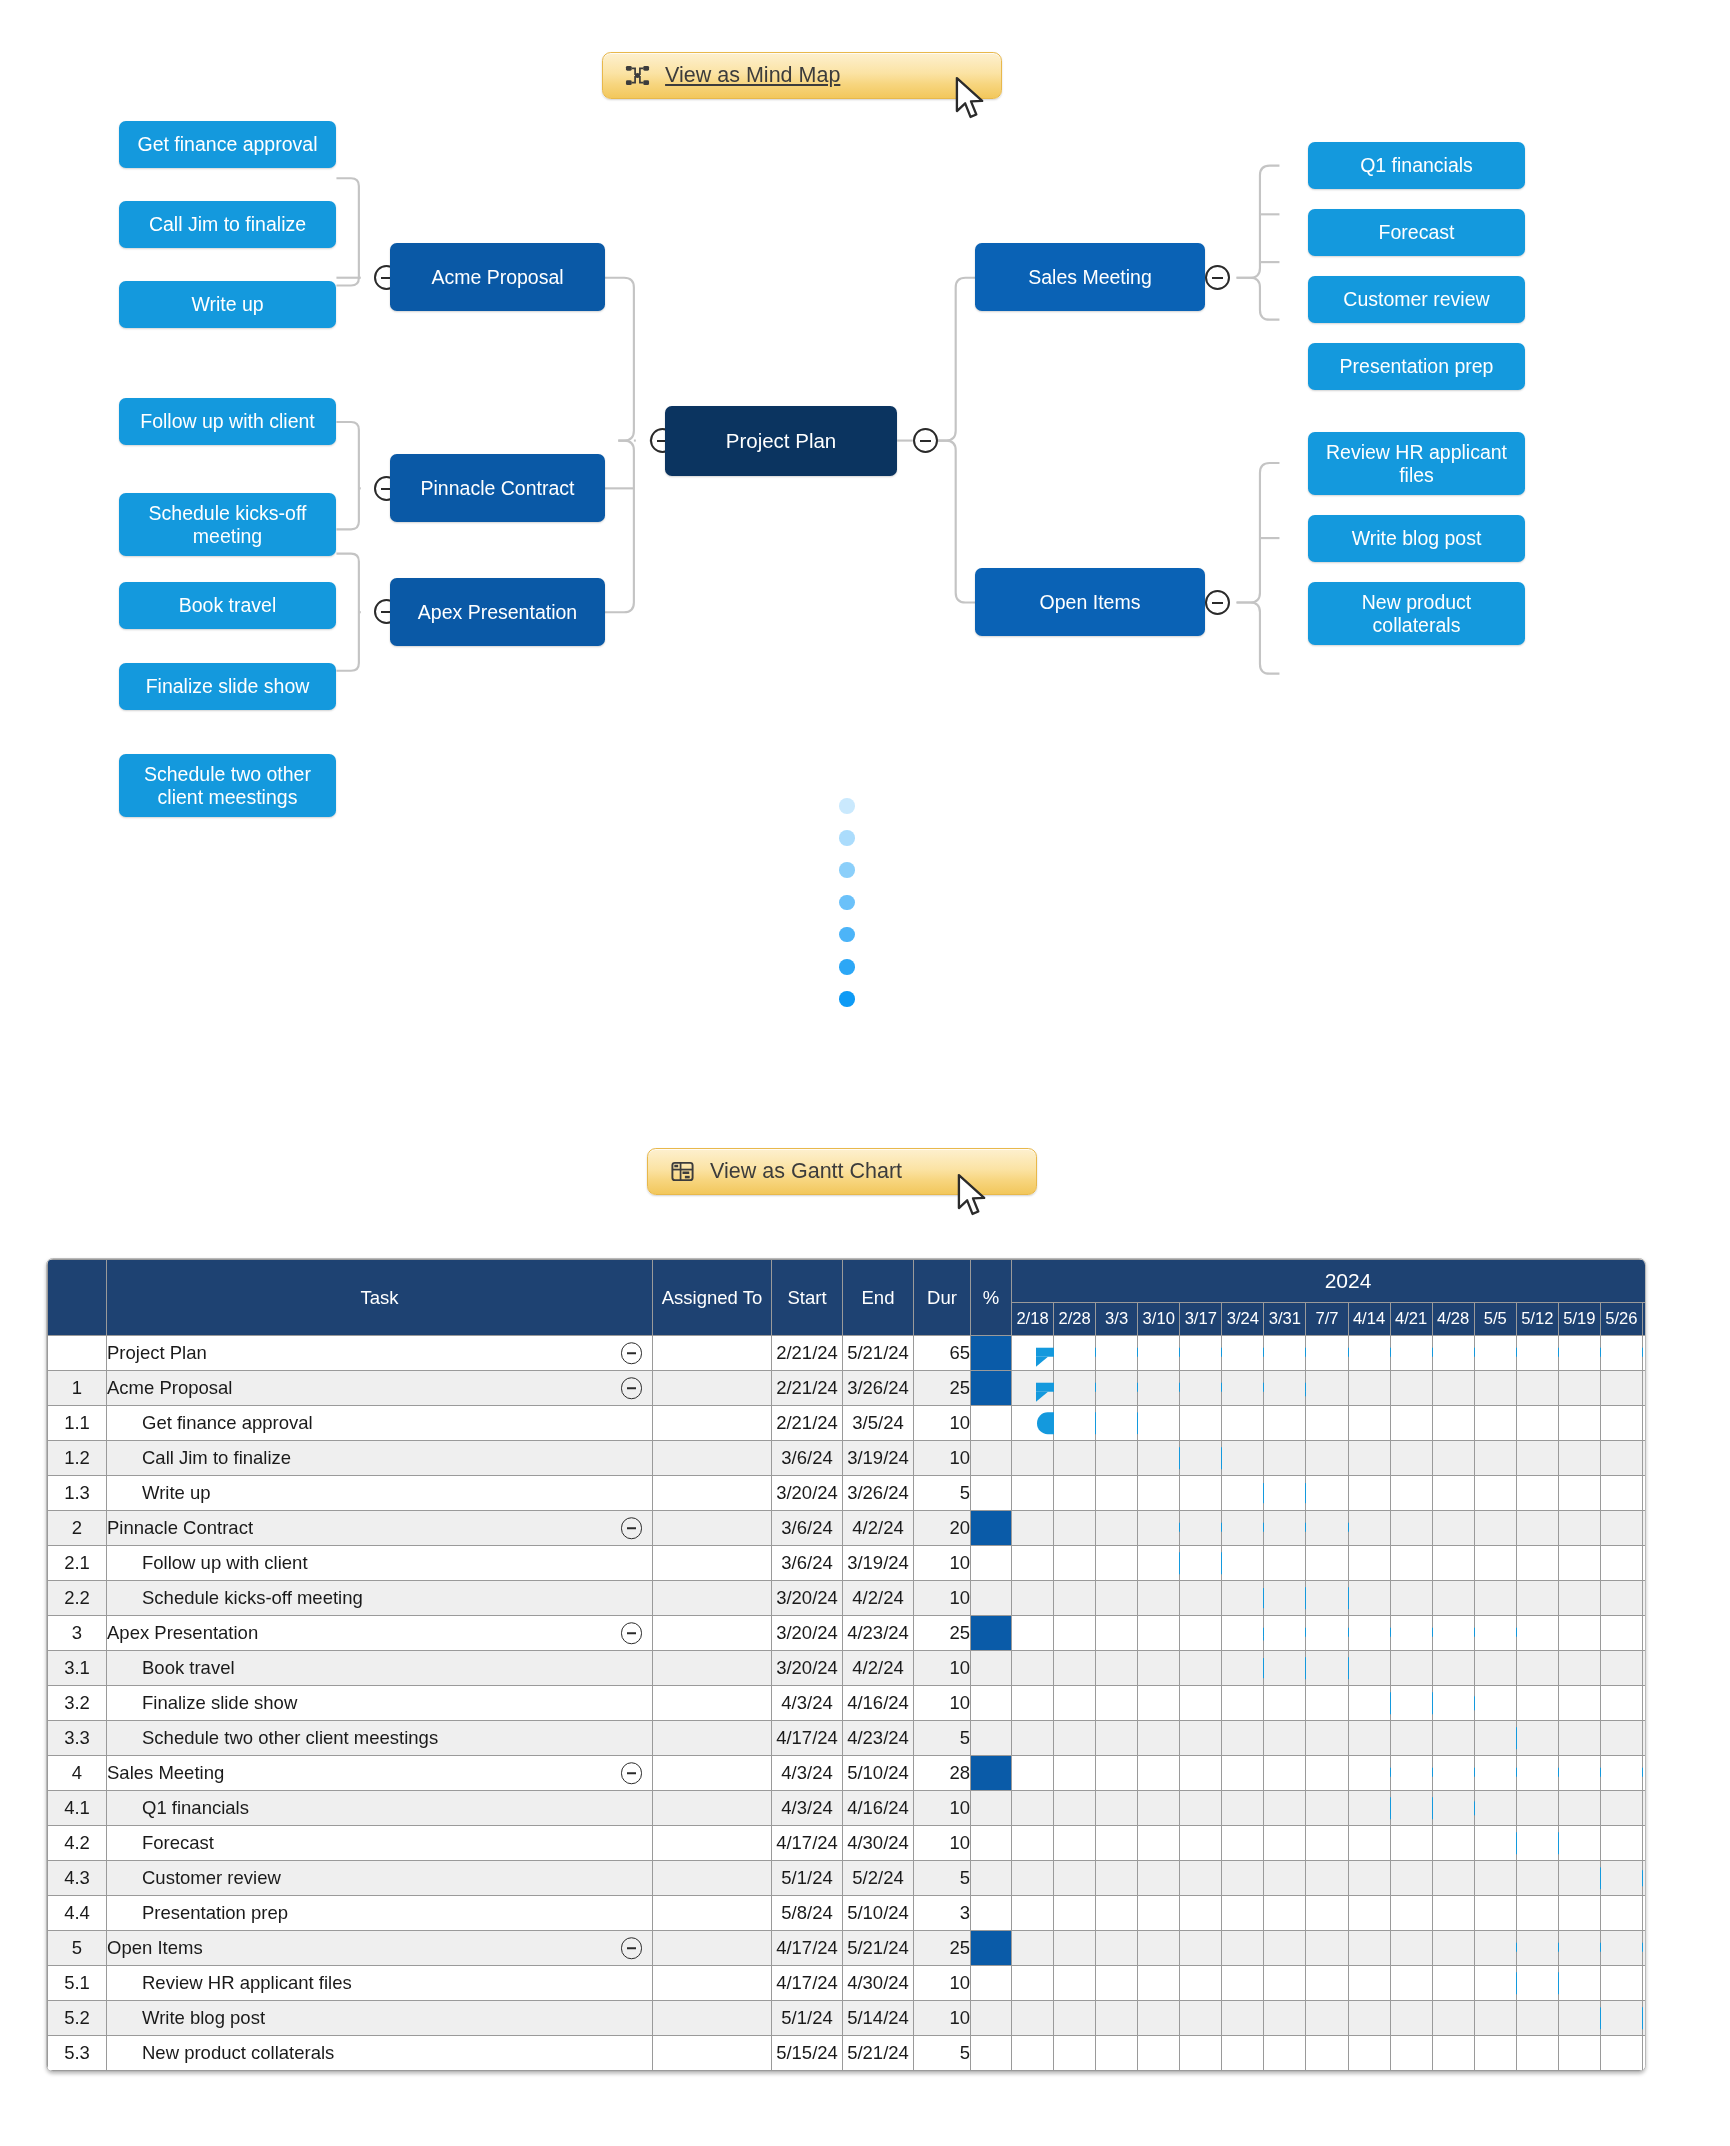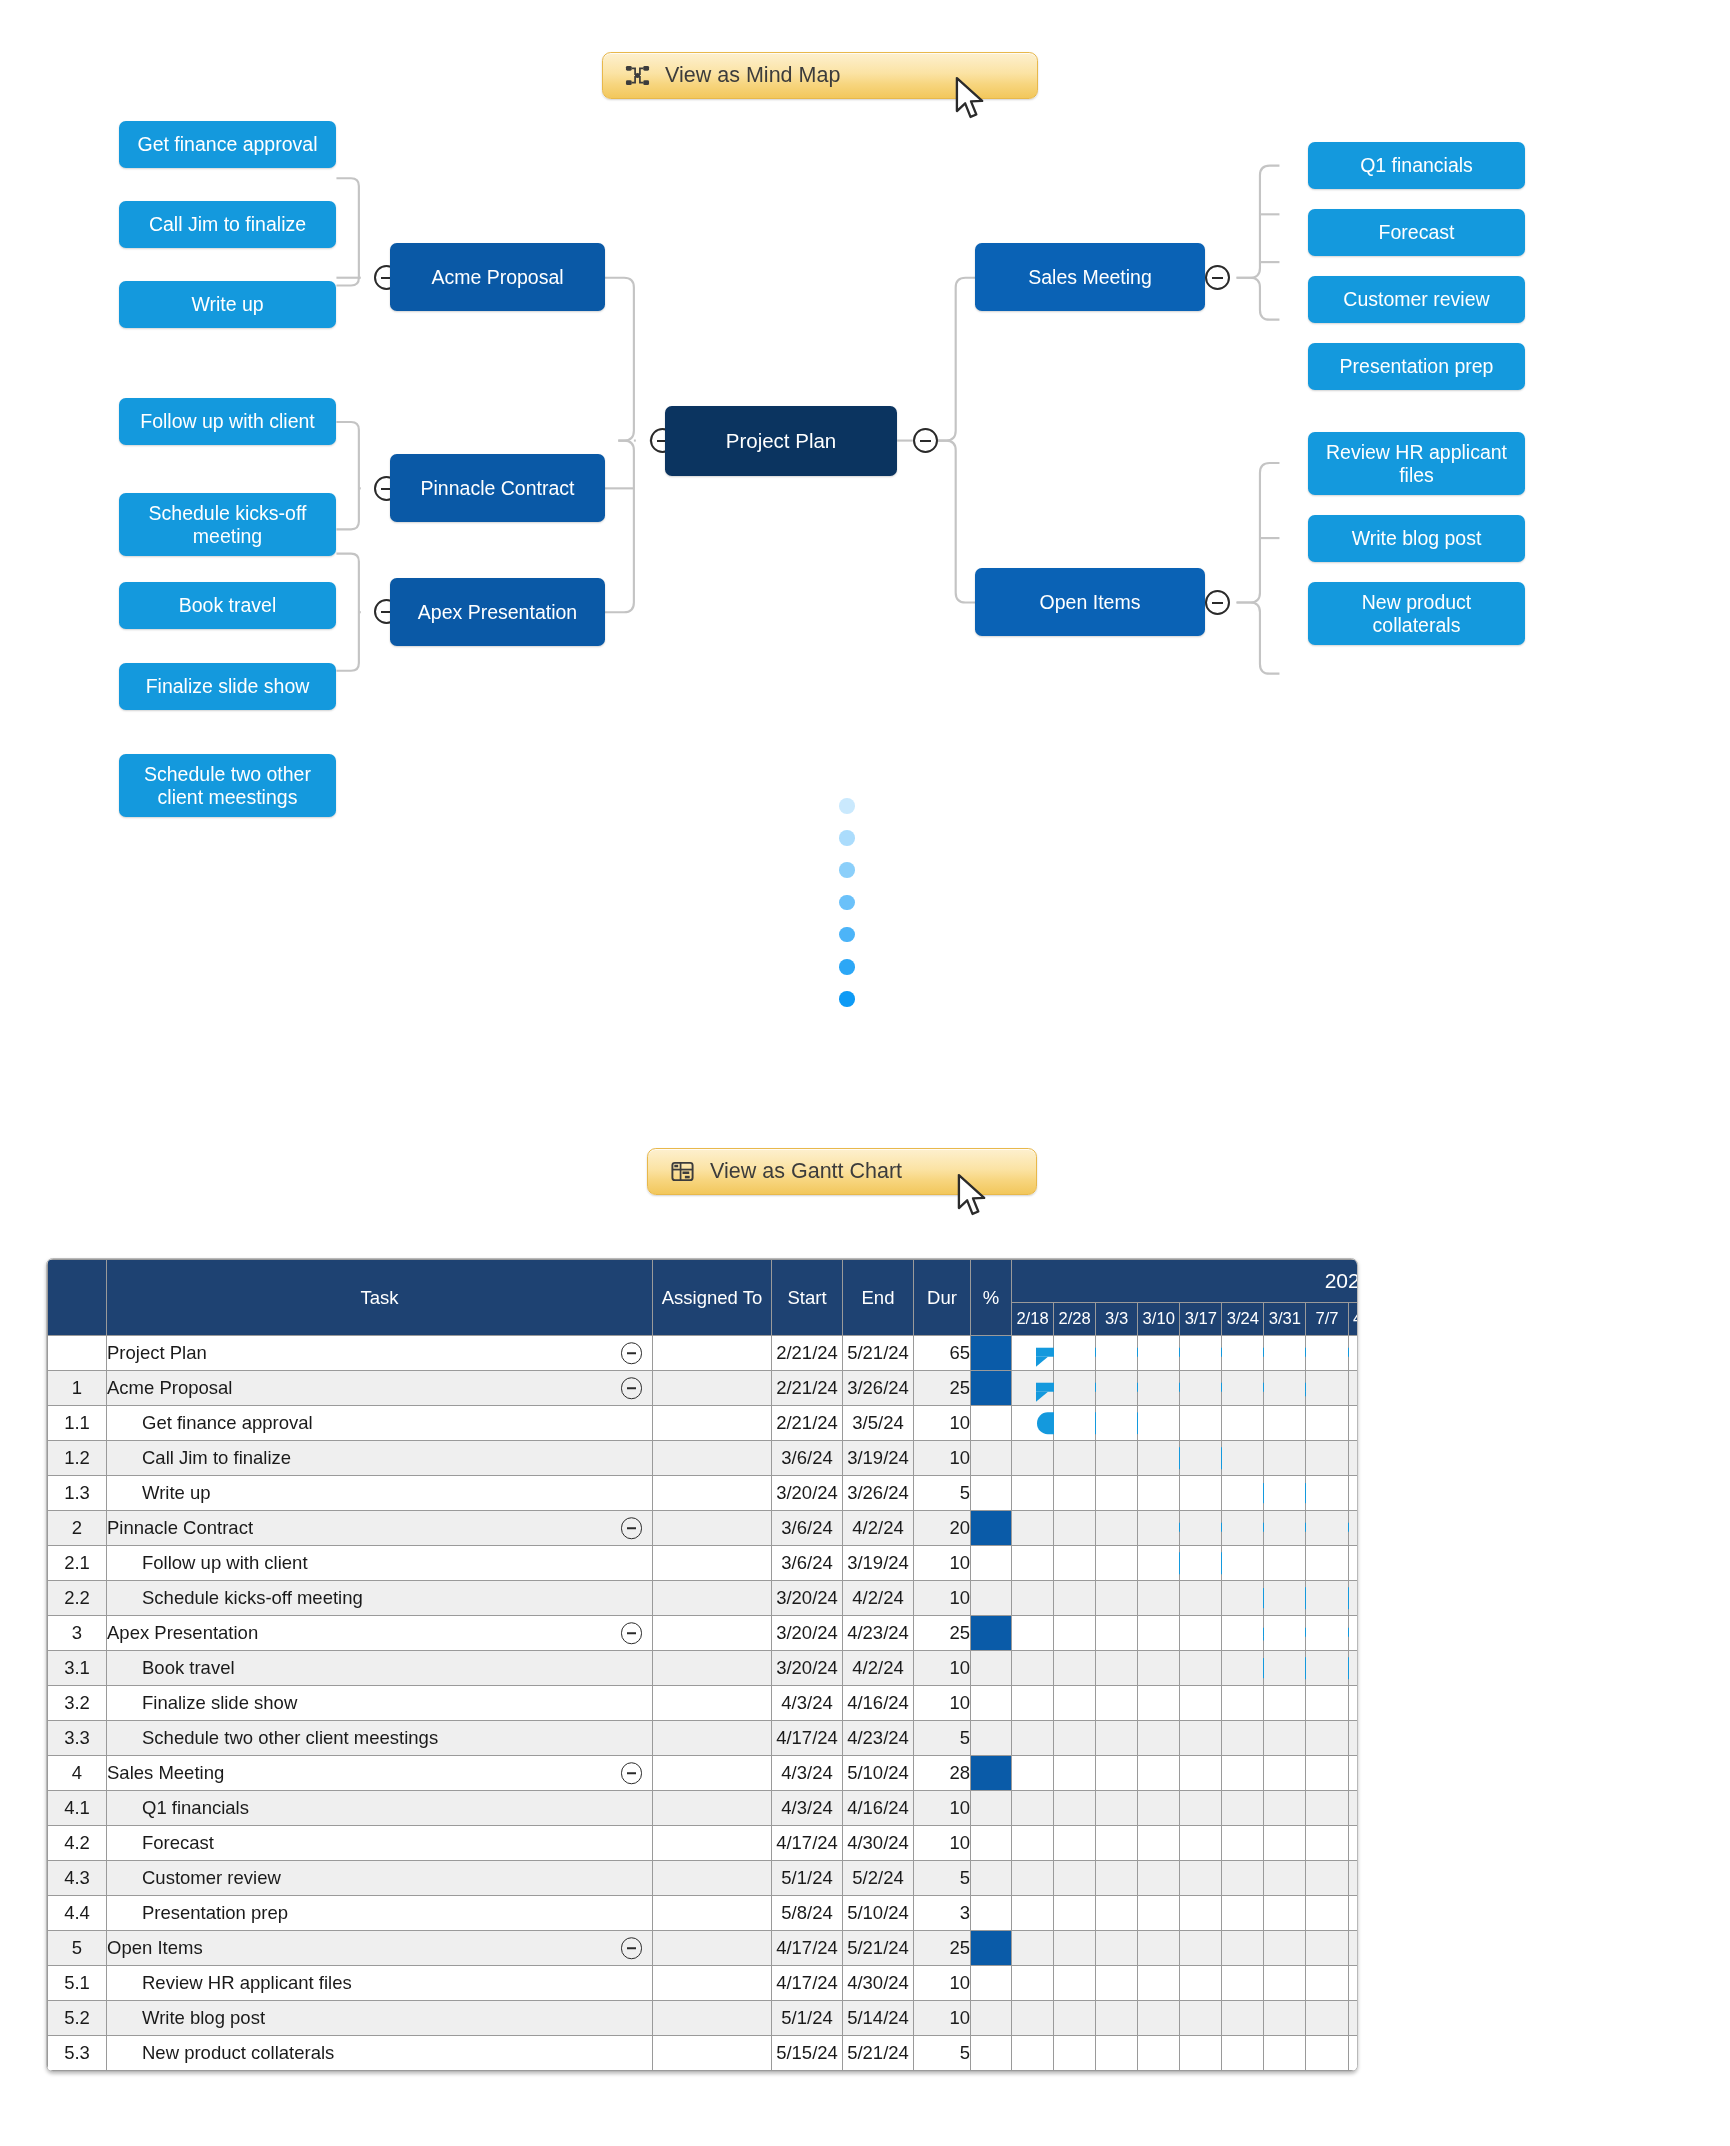--- a/index.html
+++ b/index.html
@@ -20,21 +20,21 @@
     height:47px;
     border-radius:8.8px;
     border:1px solid #e8b84b;
     background:linear-gradient(to bottom,#fdf0cf 0%,#fbe3a4 45%,#f7d57e 70%,#f2c75c 100%);
     box-shadow:0 1px 2px rgba(0,0,0,.18), inset 0 1px 0 rgba(255,255,255,.75);
     color:#3c3c3c;
     font-size:21.5px;
     white-space:nowrap;
     cursor:pointer;
   }
-  #btn-mindmap { left:602px; top:52px; width:436px; }
+  #btn-mindmap { left:602px; top:52px; width:400px;text-decoration:underline; }
   #btn-gantt   { left:647px; top:1148px; width:390px; }
   .btn-icon { display:inline-flex; width:25px; height:25px; align-items:center; justify-content:center; }
 
   
   .cursor { position:absolute; width:33px; height:45px; pointer-events:none; }
 
   
   #mindmap { position:absolute; left:0; top:102px; width:1730px; height:722px; }
   #mm-svg  { position:absolute; left:0; top:0; width:1730px; height:722px; }
   .mm-node {
@@ -67,21 +67,21 @@
   }
 
   
   #dots { position:absolute; left:839px; top:798px; width:29px; }
   .dot { width:15.6px; height:15.6px; border-radius:50%; background:#0d9af5; margin-bottom:16.6px; }
 
   
   #gantt {
     position:absolute;
     left:46px; top:1258px;
-    width:1312px;
+    width:1600px;
     border:1px solid #b9b9b9;
     border-radius:6.8px;
     box-shadow:0 2px 3.9px rgba(0,0,0,.25);
     background:#fff;
     overflow:hidden;
   }
   table.g { border-collapse:collapse; width:1638px; table-layout:fixed; font-size:18.5px; color:#1a1a1a; }
   table.g th, table.g td { border:1px solid #9a9a9a; padding:0; }
 
   thead th {

